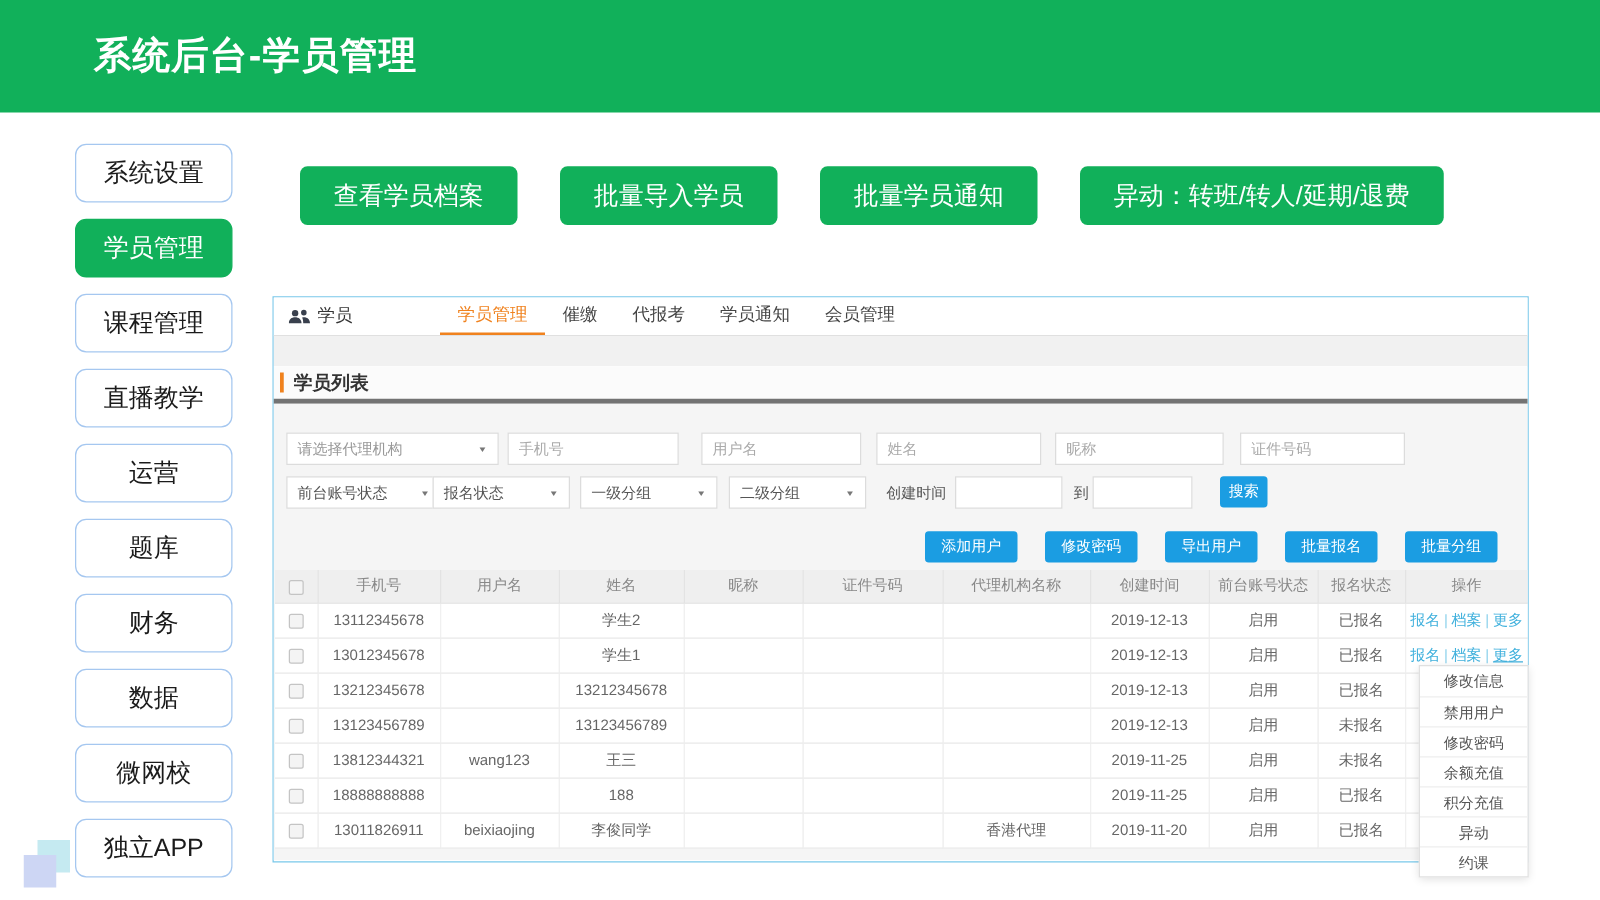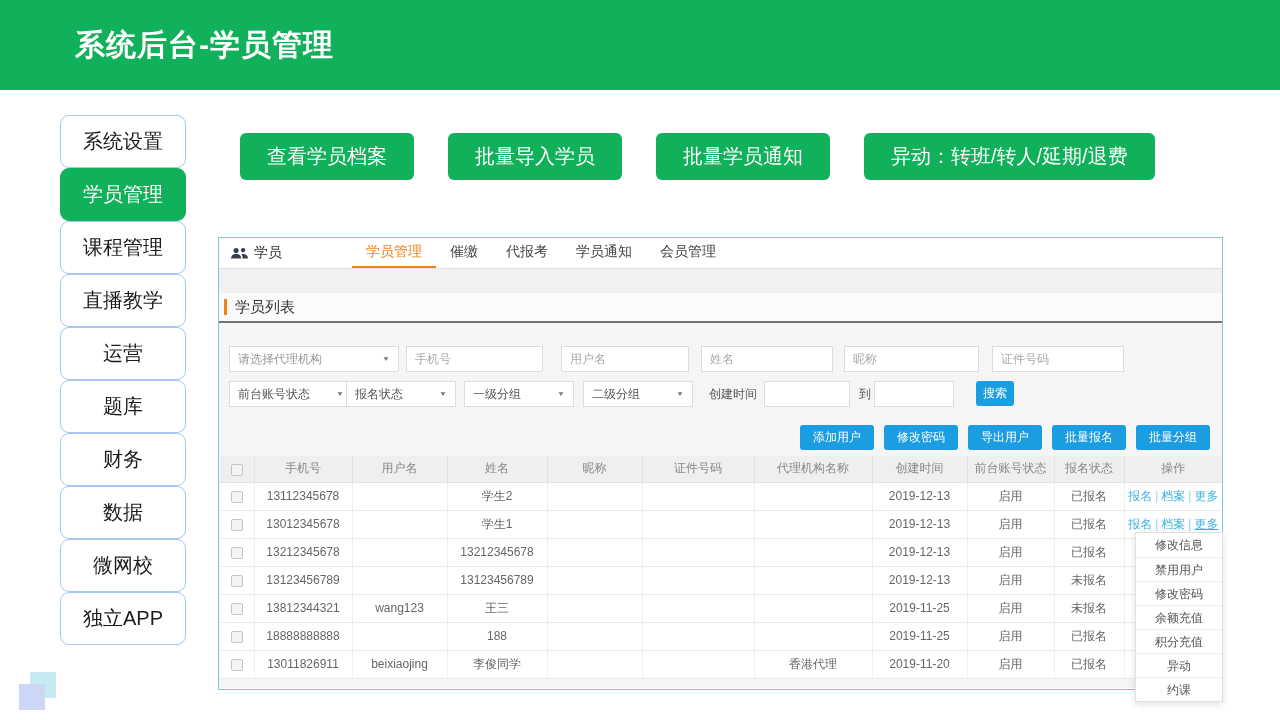--- a/index.html
+++ b/index.html
@@ -7,21 +7,21 @@
               font-family:"Liberation Sans","DejaVu Sans",sans-serif; }
   .stage { position:relative; width:1280px; height:720px; }
 
   
   .hdr { position:absolute; left:0; top:0; width:1280px; height:90px; background:#11B05A; }
   .hdr h1 { position:absolute; left:75px; top:0; line-height:90px; color:#fff;
             font-size:30px; font-weight:600; letter-spacing:1px; }
 
   
   .sidebar { position:absolute; left:60px; top:115px; width:126px; }
-  .sb-item { height:53px; background:#fff; border:1px solid #A5C7F0;
+  .sb-item { height:47px; margin-bottom:13px; background:#fff; border:1px solid #A5C7F0;
              border-radius:9px; display:flex; align-items:center; justify-content:center;
              font-size:20px; color:#1b1b1b; cursor:pointer; }
   .sb-item.active { background:#11B05A; border-color:#11B05A; color:#fff; }
 
   
   .quick { position:absolute; left:240px; top:133px; display:flex; gap:34px; }
   .qbtn { height:47px; padding:0 27px; background:#11B05A; border:none; border-radius:6px;
           color:#fff; font-size:20px; display:flex; align-items:center; cursor:pointer;
           font-family:inherit; white-space:nowrap; }
 
@@ -34,39 +34,39 @@
   .module { display:flex; align-items:center; gap:6px; padding-left:12px;
             font-size:14px; color:#333; }
   .module svg { display:block; }
   .tabs { display:flex; margin-left:70px; }
   .tab { display:flex; align-items:center; padding:0 14px; font-size:14px; color:#444;
          cursor:pointer; border-bottom:2px solid transparent; }
   .tab.active { color:#F0821E; border-bottom-color:#F0821E; }
 
   .gap { height:24px; background:#F1F1F1; }
 
-  .secbar { height:30px; background:#FBFBFB; border-bottom:2px solid #737373;
-            display:flex; align-items:center; }
+  .secbar { height:30px; background:#FBFBFB; border-bottom:4px solid #737373;
+            display:flex; align-items:center;font-weight:bold; }
   .secmark { width:3px; height:16px; background:#F0821E; margin:0 8px 0 5px; }
   .sectitle { font-size:15px; color:#333; }
 
   .content { position:relative; background:#F5F5F5; height:365px; }
 
   .finput, .fselect { position:absolute; height:26px; border:1px solid #DCDCDC;
             background:#fff; font-size:12px; color:#555; }
   .finput { padding:0 8px; font-family:inherit; }
   .finput::placeholder { color:#AAA; opacity:1; }
   .fselect { display:flex; align-items:center; justify-content:space-between;
              padding:0 8px; color:#999; cursor:pointer; }
   .fselect .caret { font-size:8px; color:#777; transform:scaleY(.8); }
   .flabel { position:absolute; height:26px; line-height:26px; font-size:12px; color:#555; }
   .searchbtn { position:absolute; height:25px; width:38px; background:#1B9DE2; color:#fff;
                border:none; border-radius:3px; font-size:12px; cursor:pointer; font-family:inherit; }
 
-  .btnrow { position:absolute; top:102px; right:12px; display:flex; gap:10px;margin-left:31px; }
+  .btnrow { position:absolute; top:102px; right:24px; display:flex; gap:22px;margin-left:31px; }
   .bluebtn { height:25px; padding:0 13px; background:#1B9DE2; color:#fff; border:none;
              border-radius:3px; font-size:12px; cursor:pointer; font-family:inherit; white-space:nowrap; }
 
   
   table.grid { position:absolute; top:133px; left:1px; width:1001px; border-collapse:collapse;
                table-layout:fixed; }
   .grid th { height:26px; background:#EFEFEF; color:#888; font-size:12px; font-weight:normal;
              border-right:1px solid #E3E3E3; border-bottom:1px solid #E3E3E3; text-align:center; }
   .grid th:last-child { border-right:none; }
   .grid td { height:28px; background:#fff; color:#666; font-size:12px; text-align:center;

